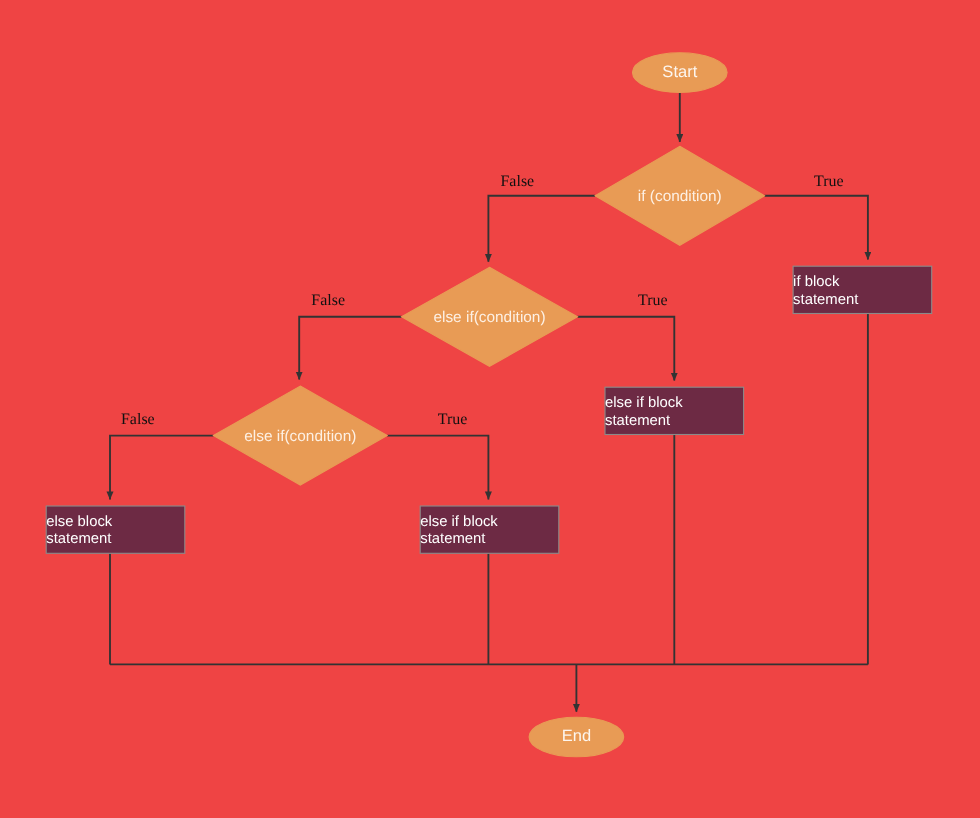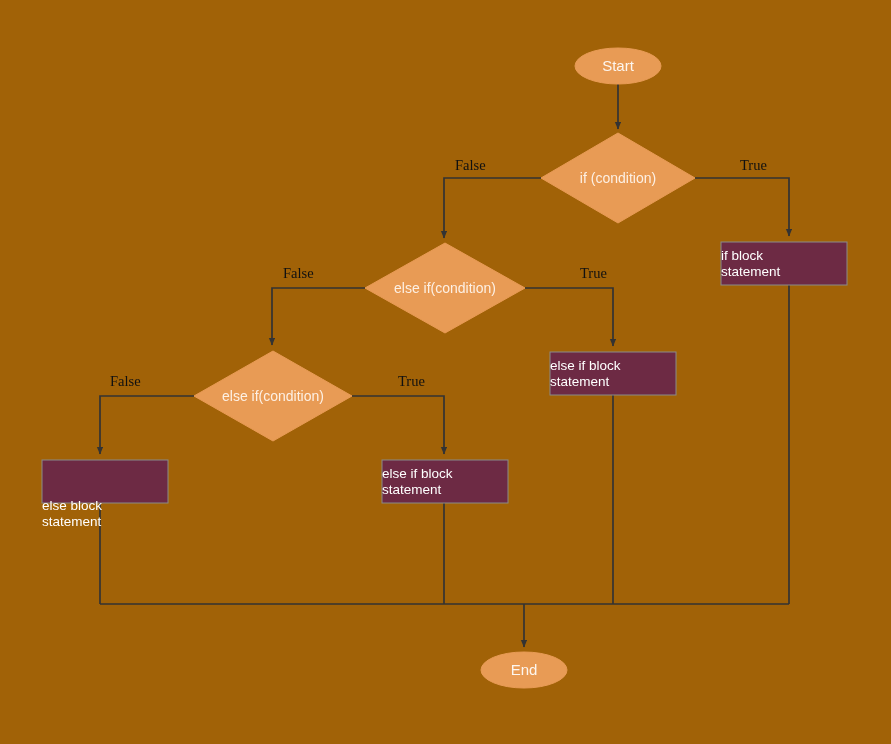--- a/index.html
+++ b/index.html
@@ -7,21 +7,21 @@
     padding: 0;
     background: #ffffff;
   }
   body {
     font-family: "Liberation Sans", sans-serif;
   }
   #canvas {
     position: relative;
     width: 891px;
     height: 744px;
-    background: #a16207;
+    background: #ef4444;
     overflow: hidden;
   }
   #flow-svg {
     position: absolute;
     left: 0;
     top: 0;
     width: 891px;
     height: 744px;
   }
   .node-label {
@@ -123,21 +123,21 @@
   <div class="node-label decision-label" style="left:365px; top:268px; width:160px; height:40px;">else if(condition)</div>
 
   <div class="node-label process-label" style="left:550px; top:352px; width:126px; height:43px;">else if block
 statement</div>
 
   <div class="node-label decision-label" style="left:194px; top:376px; width:158px; height:40px;">else if(condition)</div>
 
   <div class="node-label process-label" style="left:382px; top:460px; width:126px; height:43px;">else if block
 statement</div>
 
-  <div class="node-label process-label" style="left:42px; top:460px; width:126px; height:43px;margin-top:32px;">else block
+  <div class="node-label process-label" style="left:42px; top:460px; width:126px; height:43px;">else block
 statement</div>
 
   <div class="node-label terminator-label" style="left:481px; top:652px; width:86px; height:36px;text-align:center;">End</div>
 
   <div class="edge-label" style="left:455px; top:157px;">False</div>
 
   <div class="edge-label" style="left:740px; top:157px;">True</div>
 
   <div class="edge-label" style="left:283px; top:265px;">False</div>
 

